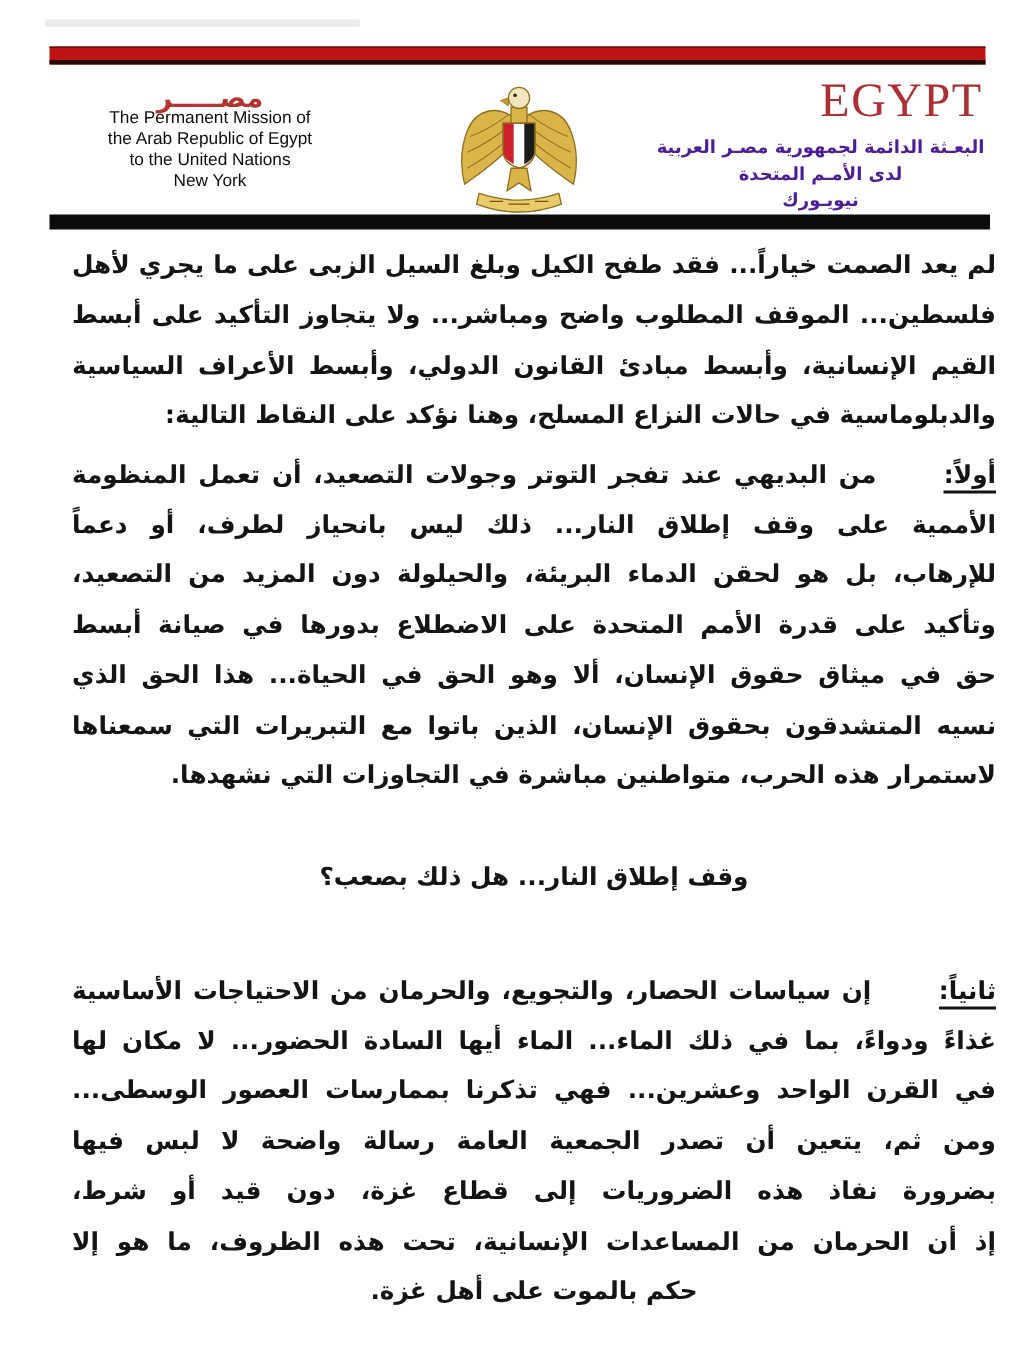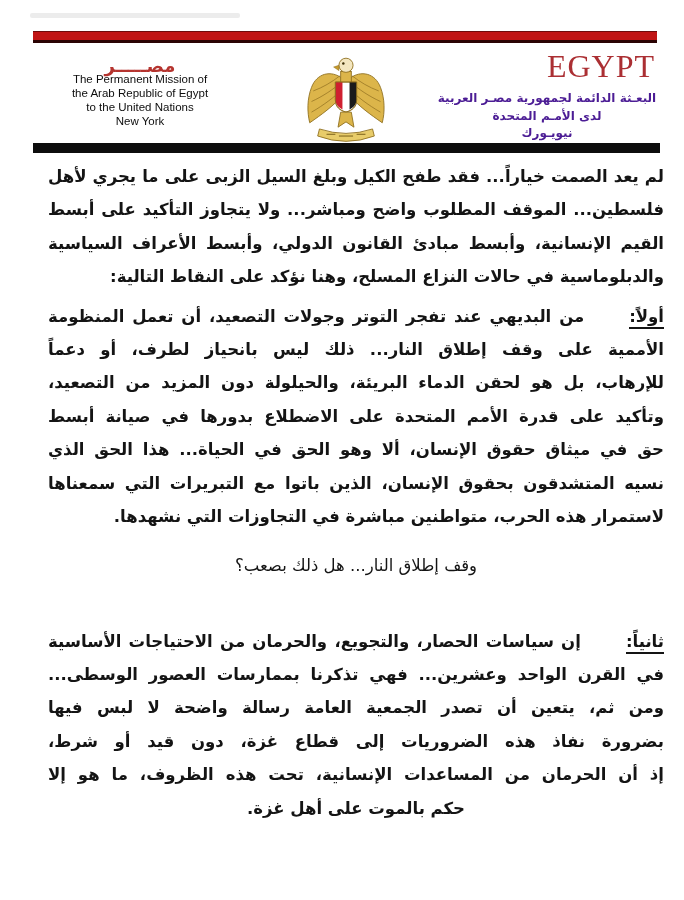--- a/index.html
+++ b/index.html
@@ -66,24 +66,24 @@
   }
   .line.endp{text-align:right;text-align-last:right;}
   .line.centerp{text-align:center;text-align-last:center;}
   .lead{
     border-bottom:2px solid #141414;
     padding-bottom:1px;
     margin-left:38px;
   }
   .rest{margin-right:7px;margin-top:36px;}
   .center-q{
-    margin:16px 0 42px 0;
+    margin:35px 0 42px 0;
     height:33.4px;line-height:33.4px;
     text-align:center;
-    font-weight:normal;
+    font-weight:bold;
   }
 </style>
 </head>
 <body>
 
 <div class="page">
 
   <div class="scan-smudge"></div>
   <div class="red-bar"></div>
 
@@ -156,20 +156,21 @@
       <div class="line">وتأكيد على قدرة الأمم المتحدة على الاضطلاع بدورها في صيانة أبسط</div>
       <div class="line">حق في ميثاق حقوق الإنسان، ألا وهو الحق في الحياة... هذا الحق الذي</div>
       <div class="line">نسيه المتشدقون بحقوق الإنسان، الذين باتوا مع التبريرات التي سمعناها</div>
       <div class="line endp">لاستمرار هذه الحرب، متواطنين مباشرة في التجاوزات التي نشهدها.</div>
     </div>
 
     <div class="center-q">وقف إطلاق النار... هل ذلك بصعب؟</div>
 
     <div class="para">
       <div class="line"><span class="lead">ثانياً:</span><span class="rest">إن سياسات الحصار، والتجويع، والحرمان من الاحتياجات الأساسية</span></div>
+      <div class="line">غذاءً ودواءً، بما في ذلك الماء... الماء أيها السادة الحضور... لا مكان لها</div>
       <div class="line">في القرن الواحد وعشرين... فهي تذكرنا بممارسات العصور الوسطى...</div>
       <div class="line">ومن ثم، يتعين أن تصدر الجمعية العامة رسالة واضحة لا لبس فيها</div>
       <div class="line">بضرورة نفاذ هذه الضروريات إلى قطاع غزة، دون قيد أو شرط،</div>
       <div class="line">إذ أن الحرمان من المساعدات الإنسانية، تحت هذه الظروف، ما هو إلا</div>
       <div class="line centerp">حكم بالموت على أهل غزة.</div>
     </div>
 
   </div>
 </div>
 

